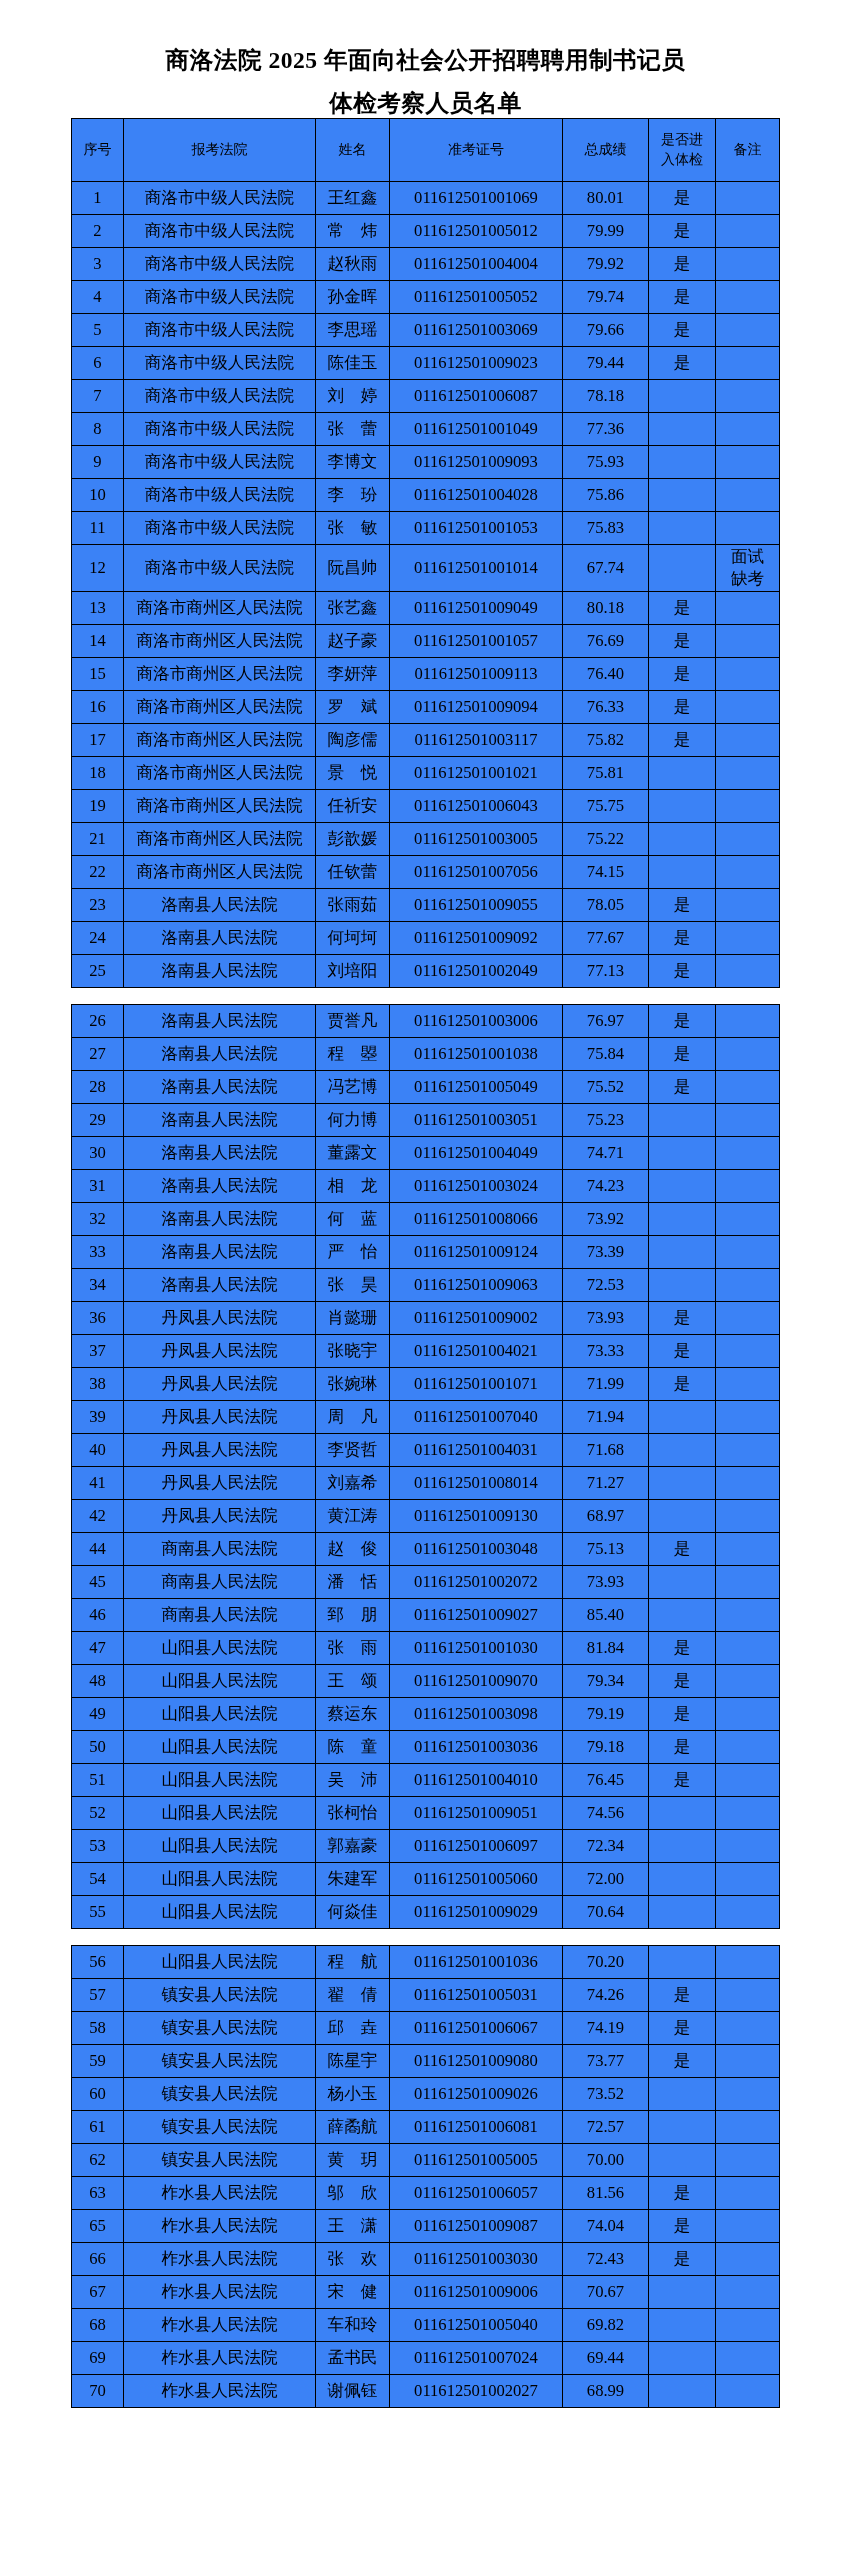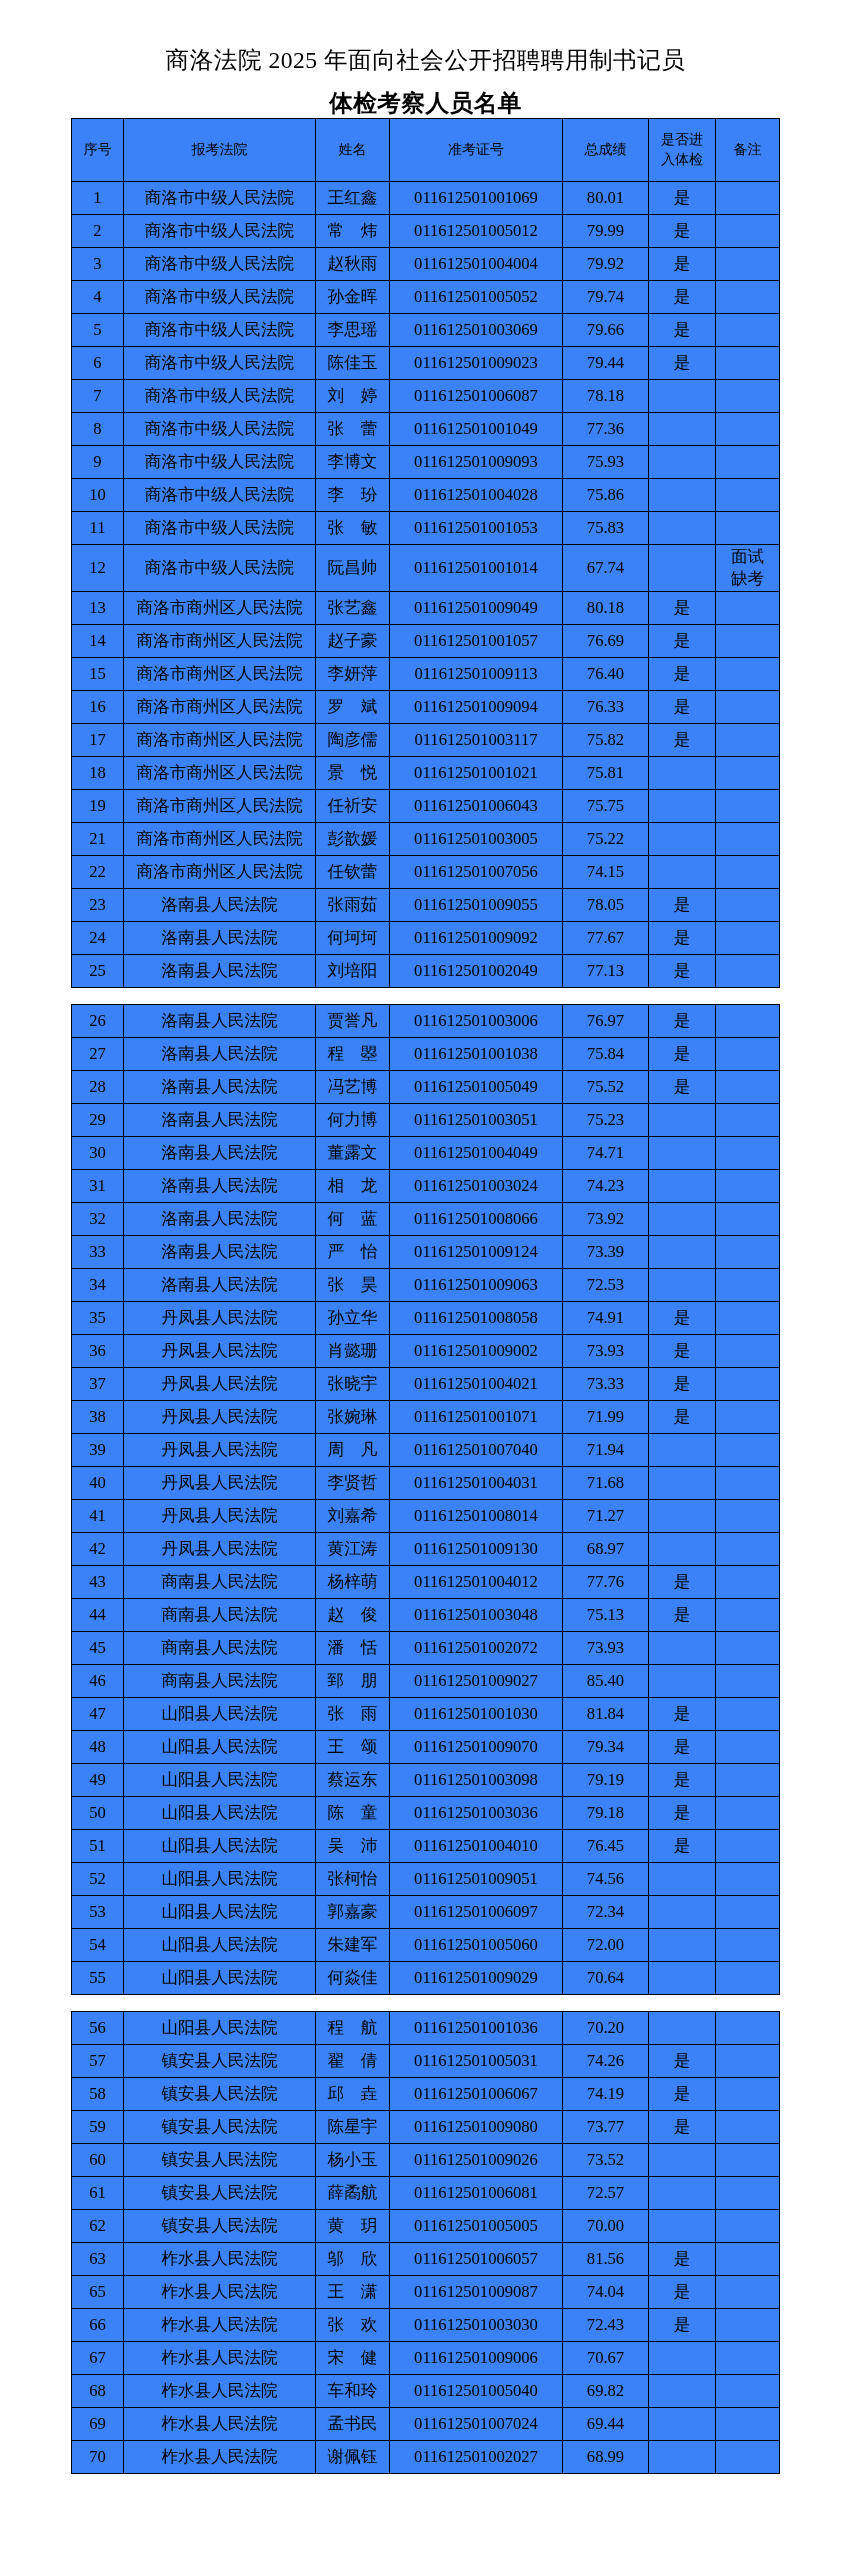--- a/index.html
+++ b/index.html
@@ -13,21 +13,21 @@
     width: 851px;
     min-height: 2576px;
     box-sizing: border-box;
     padding-top: 48px;
     padding-bottom: 54px;
     background: #ffffff;
   }
   .doc-title {
     text-align: center;
     font-size: 23.6px;
-    font-weight: normal;
+    font-weight: bold;
     line-height: 1.1;
     letter-spacing: 0.5px;
   }
   .doc-subtitle {
     text-align: center;
     font-size: 23.6px;
     font-weight: bold;
     line-height: 1.1;
     margin-top: 17px;
     margin-bottom: 1px;
@@ -411,29 +411,20 @@
         <tr>
     <td>34</td>
     <td>洛南县人民法院</td>
     <td>张　昊</td>
     <td>011612501009063</td>
     <td>72.53</td>
     <td></td>
     <td class="cell-remark"></td>
   </tr>
         <tr>
-    <td>35</td>
-    <td>丹凤县人民法院</td>
-    <td>孙立华</td>
-    <td>011612501008058</td>
-    <td>74.91</td>
-    <td>是</td>
-    <td class="cell-remark"></td>
-  </tr>
-        <tr>
     <td>36</td>
     <td>丹凤县人民法院</td>
     <td>肖懿珊</td>
     <td>011612501009002</td>
     <td>73.93</td>
     <td>是</td>
     <td class="cell-remark"></td>
   </tr>
         <tr>
     <td>37</td>
@@ -480,29 +471,20 @@
     <td></td>
     <td class="cell-remark"></td>
   </tr>
         <tr>
     <td>42</td>
     <td>丹凤县人民法院</td>
     <td>黄江涛</td>
     <td>011612501009130</td>
     <td>68.97</td>
     <td></td>
-    <td class="cell-remark"></td>
-  </tr>
-        <tr>
-    <td>43</td>
-    <td>商南县人民法院</td>
-    <td>杨梓萌</td>
-    <td>011612501004012</td>
-    <td>77.76</td>
-    <td>是</td>
     <td class="cell-remark"></td>
   </tr>
         <tr>
     <td>44</td>
     <td>商南县人民法院</td>
     <td>赵　俊</td>
     <td>011612501003048</td>
     <td>75.13</td>
     <td>是</td>
     <td class="cell-remark"></td>

